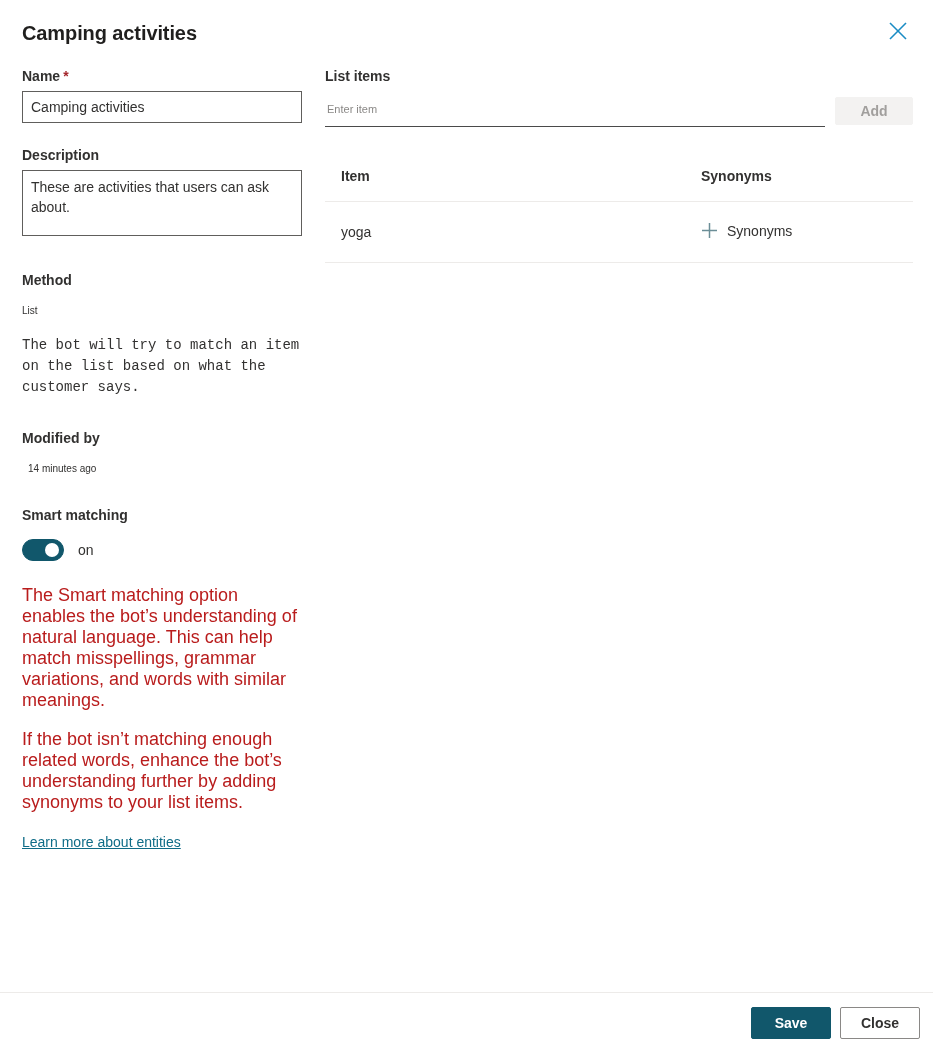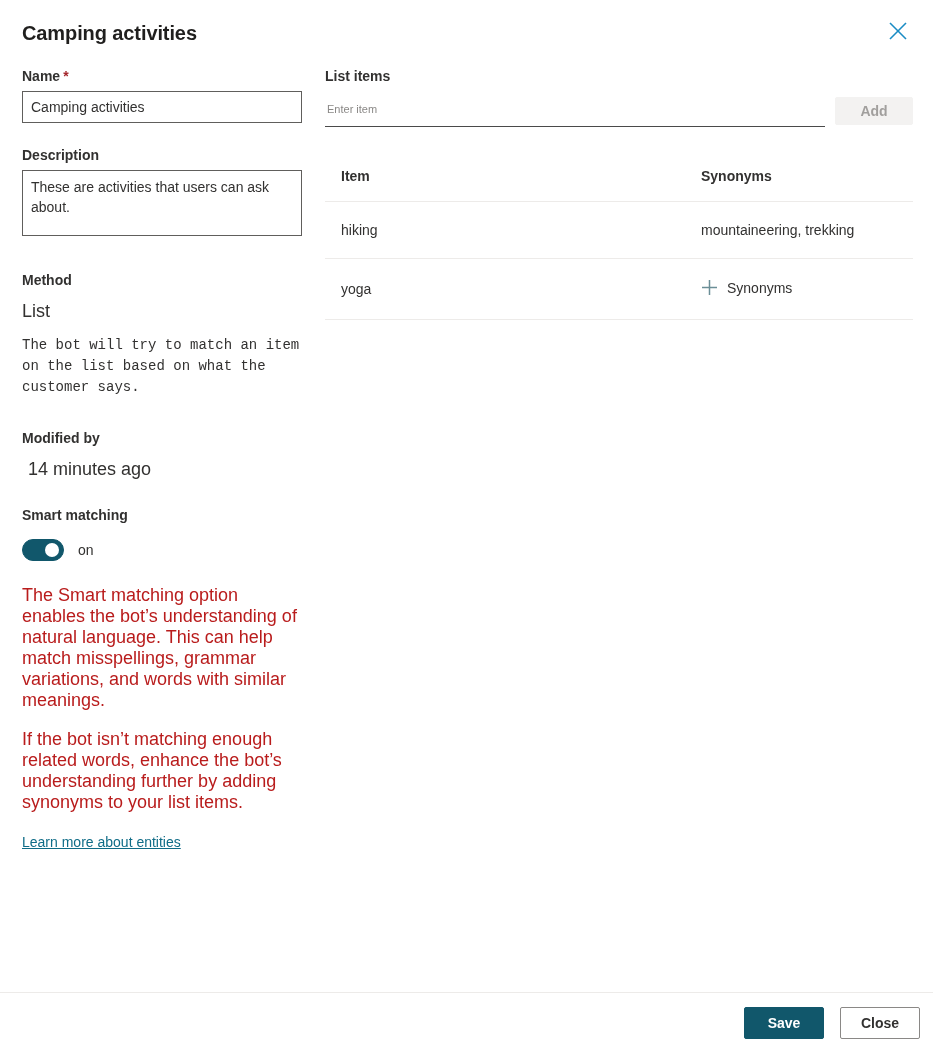--- a/index.html
+++ b/index.html
@@ -92,21 +92,21 @@
     line-height: 20px;
     resize: none;
     outline: none;
     border-radius: 0;
     overflow: hidden;
   }
   .gap-desc { height: 22px; }
   .gap-method { height: 30px; }
 
   .static-value {
-    font-size: 18px;
+    font-size: 10px;
     color: #323130;
     line-height: 20px;
     margin-top: 11px;
   }
   .static-value.indent { padding-left: 6px; }
   .help-text {
     font-size: 14px;
     color: #323130;
     line-height: 21px;
     margin-top: 14px;
@@ -261,21 +261,21 @@
     width: 933px;
     height: 60px;
     border-top: 1px solid #edebe9;
     background: #ffffff;
   }
   .footer-actions {
     position: absolute;
     right: 13px;
     top: 14px;
     display: flex;
-    gap: 16px;
+    gap: 9px;
   }
   .btn-primary {
     width: 80px;
     height: 32px;
     background: #11576b;
     color: #ffffff;
     border: 1px solid #11576b;
     font-family: "Liberation Sans", sans-serif;
     font-size: 14px;
     font-weight: 600;
@@ -356,24 +356,20 @@
     </div>
 
     <table class="items-table">
       <thead>
         <tr>
           <th class="col-item">Item</th>
           <th class="col-syn">Synonyms</th>
         </tr>
       </thead>
       <tbody>
-        <tr>
-          <td>hiking</td>
-          <td class="syn-cell">mountaineering, trekking</td>
-        </tr>
         <tr>
           <td>yoga</td>
           <td class="syn-cell">
             <span class="add-syn">
               <span class="plus-icon">
                 <svg width="17" height="17" viewBox="0 0 17 17" aria-hidden="true">
                   <line x1="8.5" y1="1" x2="8.5" y2="16" stroke="#6b8e97" stroke-width="1.5"></line>
                   <line x1="1" y1="8.5" x2="16" y2="8.5" stroke="#6b8e97" stroke-width="1.5"></line>
                 </svg>
               </span>

